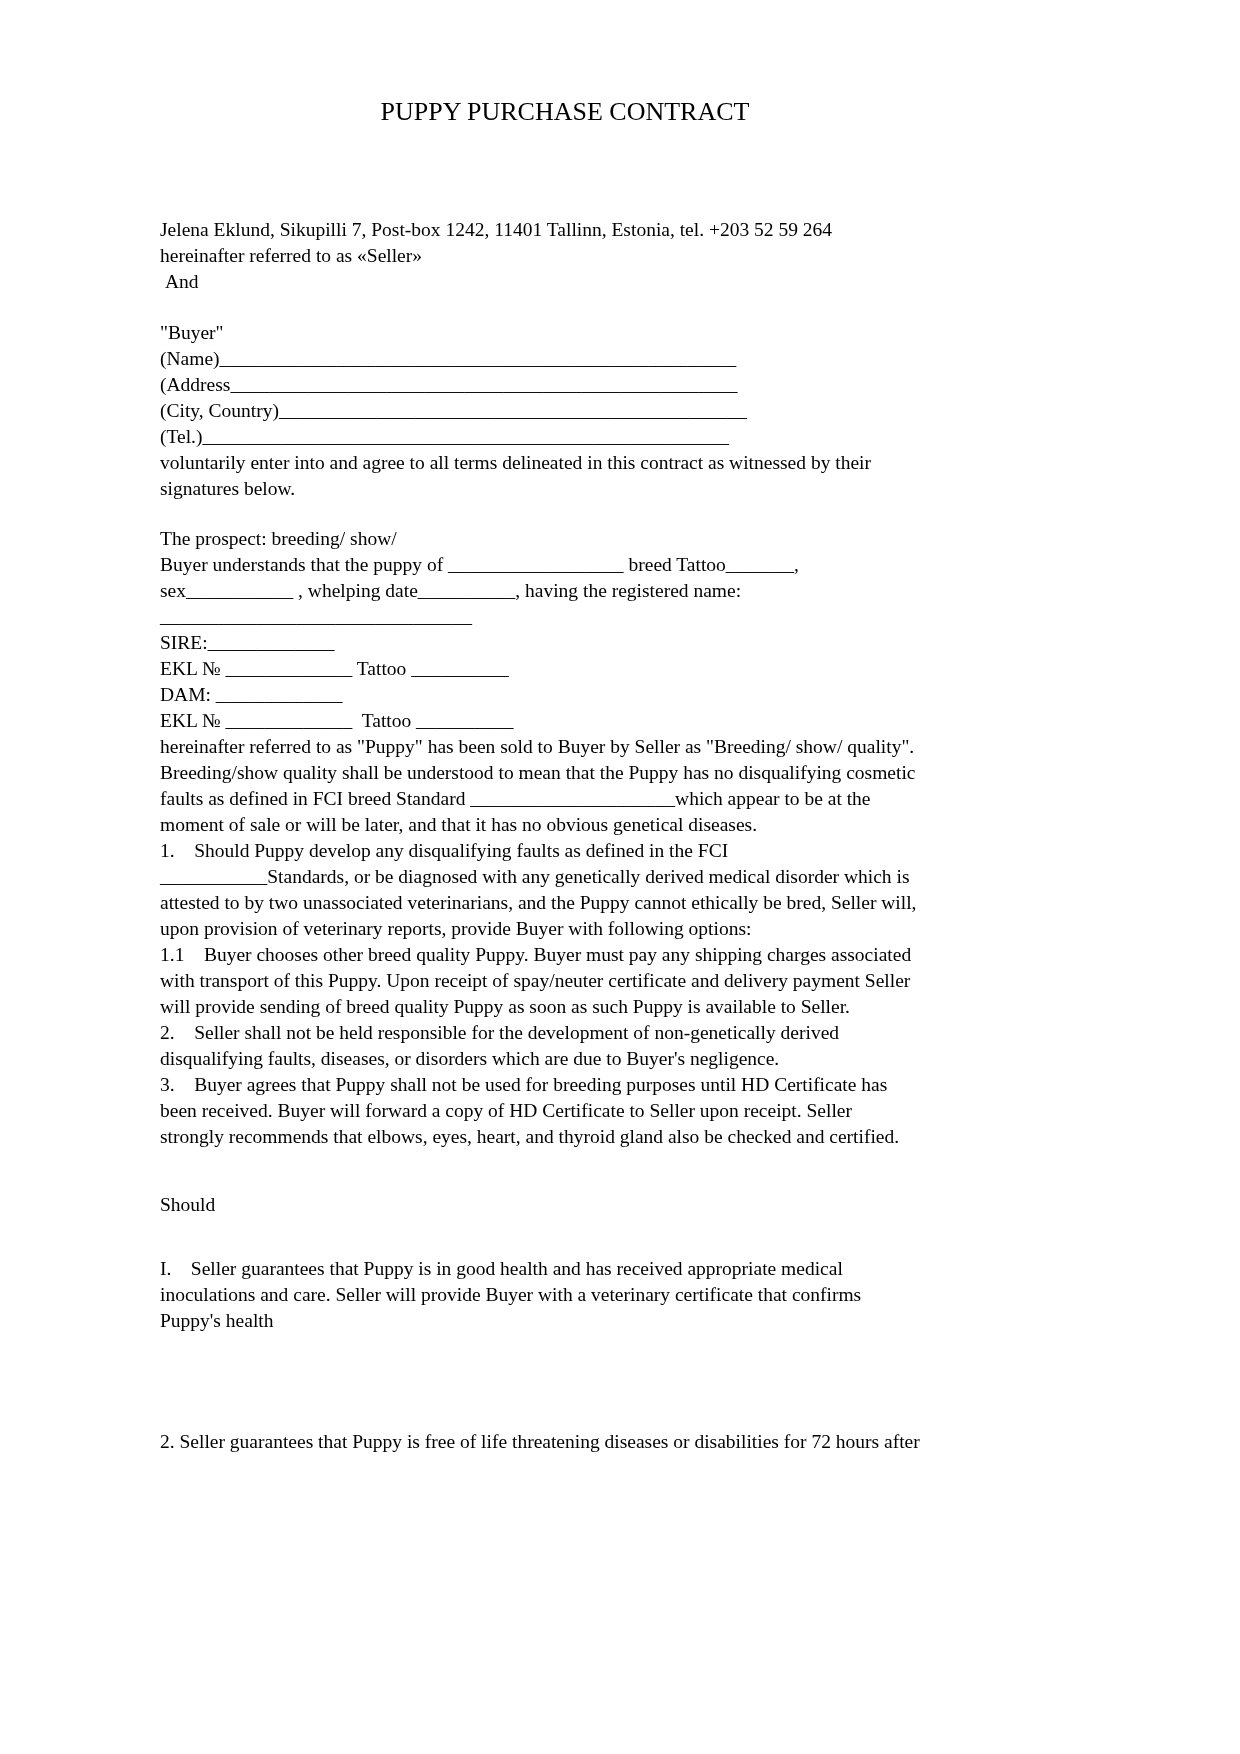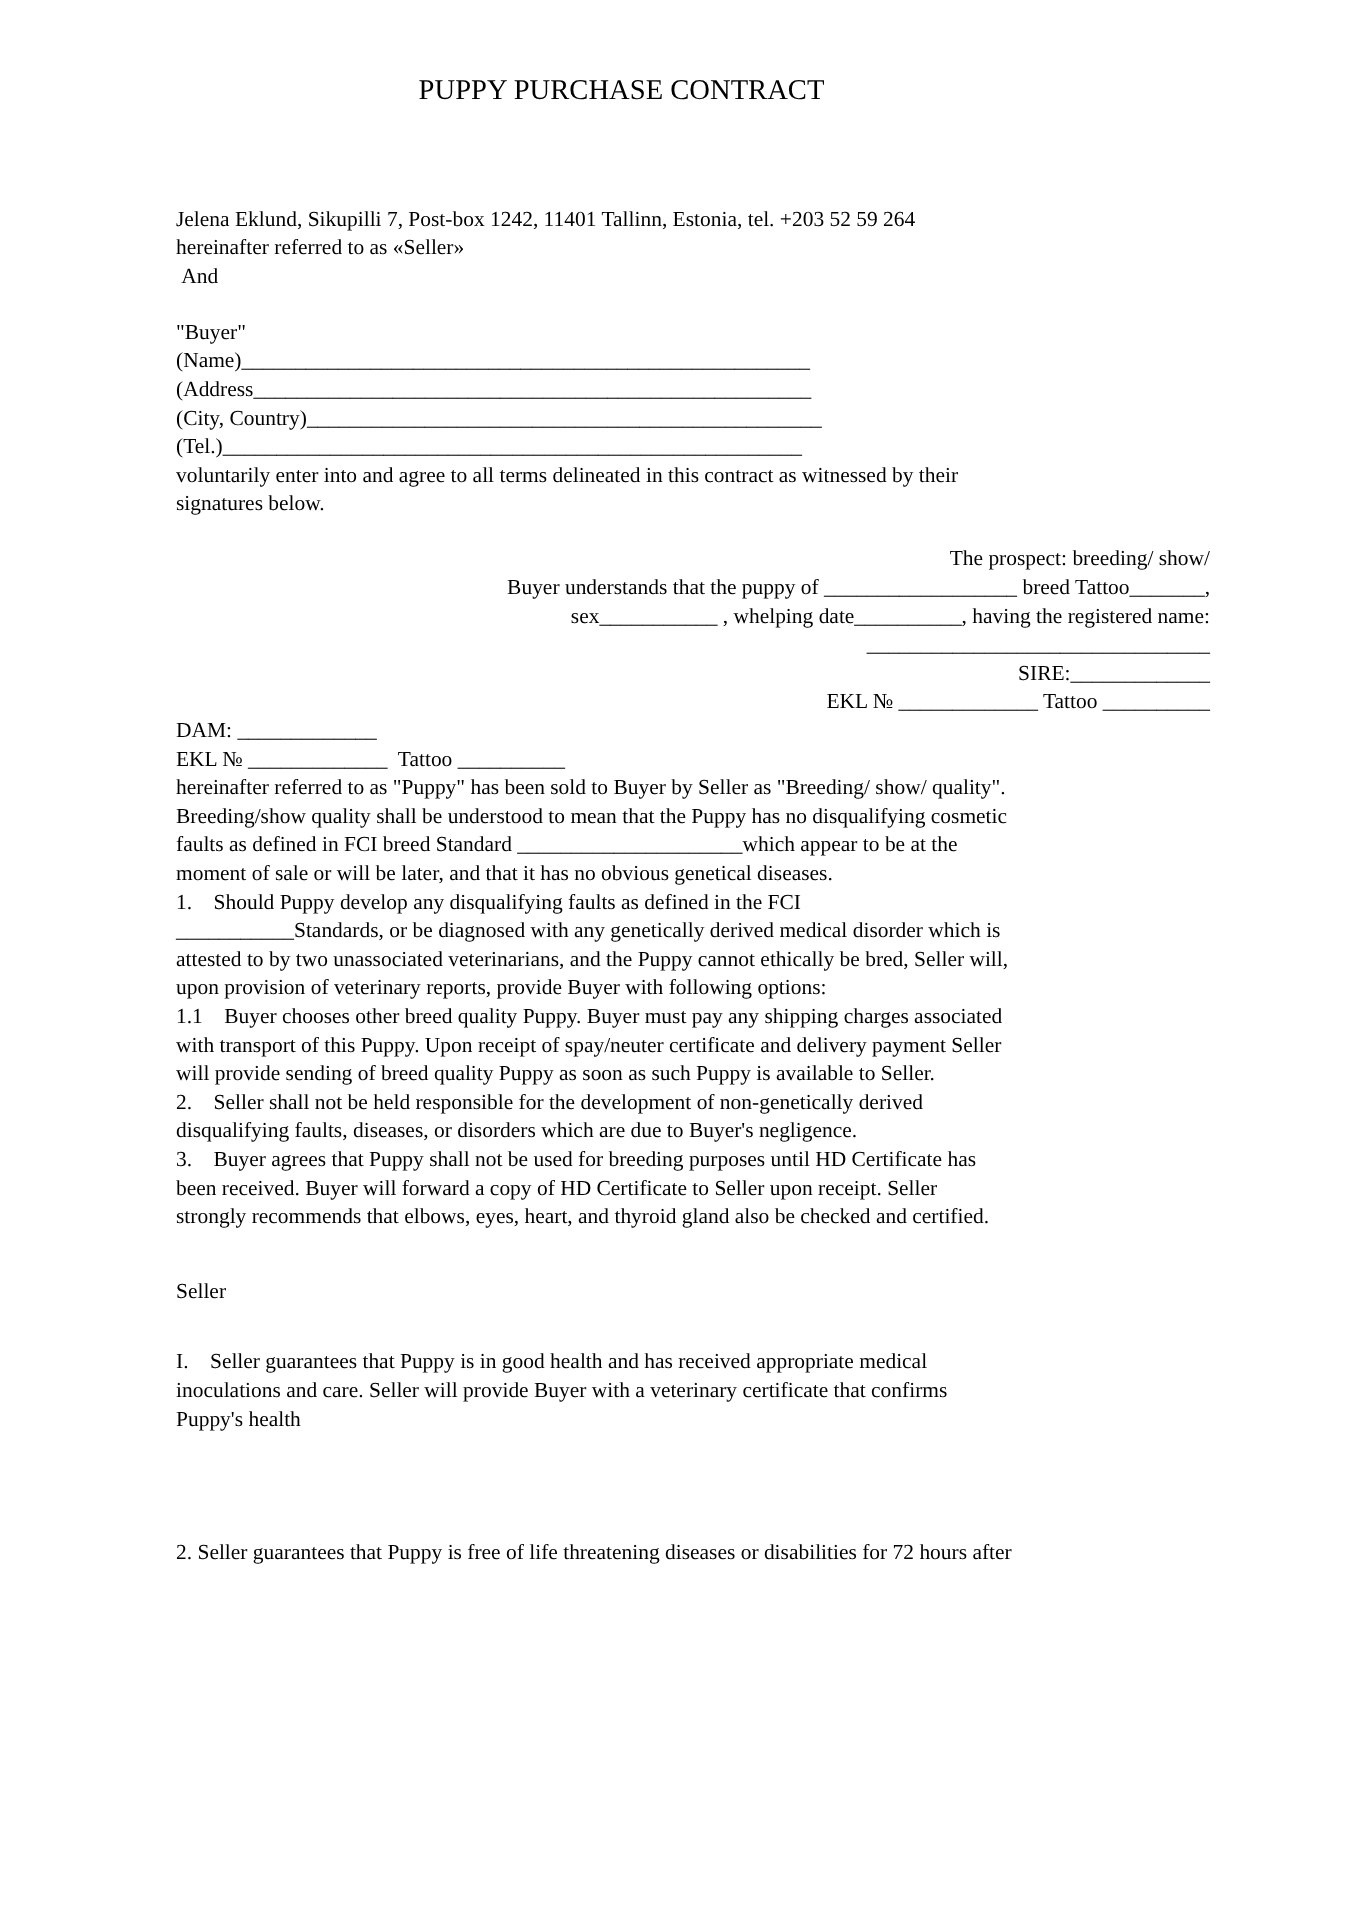--- a/index.html
+++ b/index.html
@@ -7,38 +7,38 @@
   .page {
     position: relative;
     width: 1240px;
     height: 1754px;
     margin: 0 auto;
     background: #ffffff;
     color: #000000;
     font-family: "Liberation Serif", "DejaVu Serif", serif;
     font-size: 19.5px;
     line-height: 26px;
-    padding: 67px 140px 0 160px;
+    padding: 97px 140px 0 160px;
     overflow: hidden;
   }
   .title {
     font-size: 26px;
     font-weight: 400;
     text-align: center;
     line-height: 30px;
     padding-right: 130px;
     margin-bottom: 90px;
     white-space: pre;
   }
   .block {
     white-space: pre-wrap;
     word-break: normal;
   }
   .mt-blank   { margin-top: 25px; }
-  .mt-blank-c { margin-top: 24px; text-align: right; }
+  .mt-blank-c { margin-top: 24px; }
   .mt-blank-d { }
   .mt-health  { margin-top: 42px; }
   .mt-after-health { margin-top: 38px; }
   .mt-large   { margin-top: 95px; }
 </style>
 </head>
 <body>
 
 <div class="page">
   <h1 class="title">PUPPY PURCHASE CONTRACT</h1>
@@ -74,20 +74,20 @@
 upon provision of veterinary reports, provide Buyer with following options:
 1.1    Buyer chooses other breed quality Puppy. Buyer must pay any shipping charges associated
 with transport of this Puppy. Upon receipt of spay/neuter certificate and delivery payment Seller
 will provide sending of breed quality Puppy as soon as such Puppy is available to Seller.
 2.    Seller shall not be held responsible for the development of non-genetically derived
 disqualifying faults, diseases, or disorders which are due to Buyer's negligence.
 3.    Buyer agrees that Puppy shall not be used for breeding purposes until HD Certificate has
 been received. Buyer will forward a copy of HD Certificate to Seller upon receipt. Seller
 strongly recommends that elbows, eyes, heart, and thyroid gland also be checked and certified.</p>
 
-  <p class="block mt-health">Seller</p>
+  <p class="block mt-health">Should</p>
 
   <p class="block mt-after-health">I.    Seller guarantees that Puppy is in good health and has received appropriate medical
 inoculations and care. Seller will provide Buyer with a veterinary certificate that confirms
 Puppy's health</p>
 
   <p class="block mt-large">2. Seller guarantees that Puppy is free of life threatening diseases or disabilities for 72 hours after</p>
 </div>
 
 </body></html>

